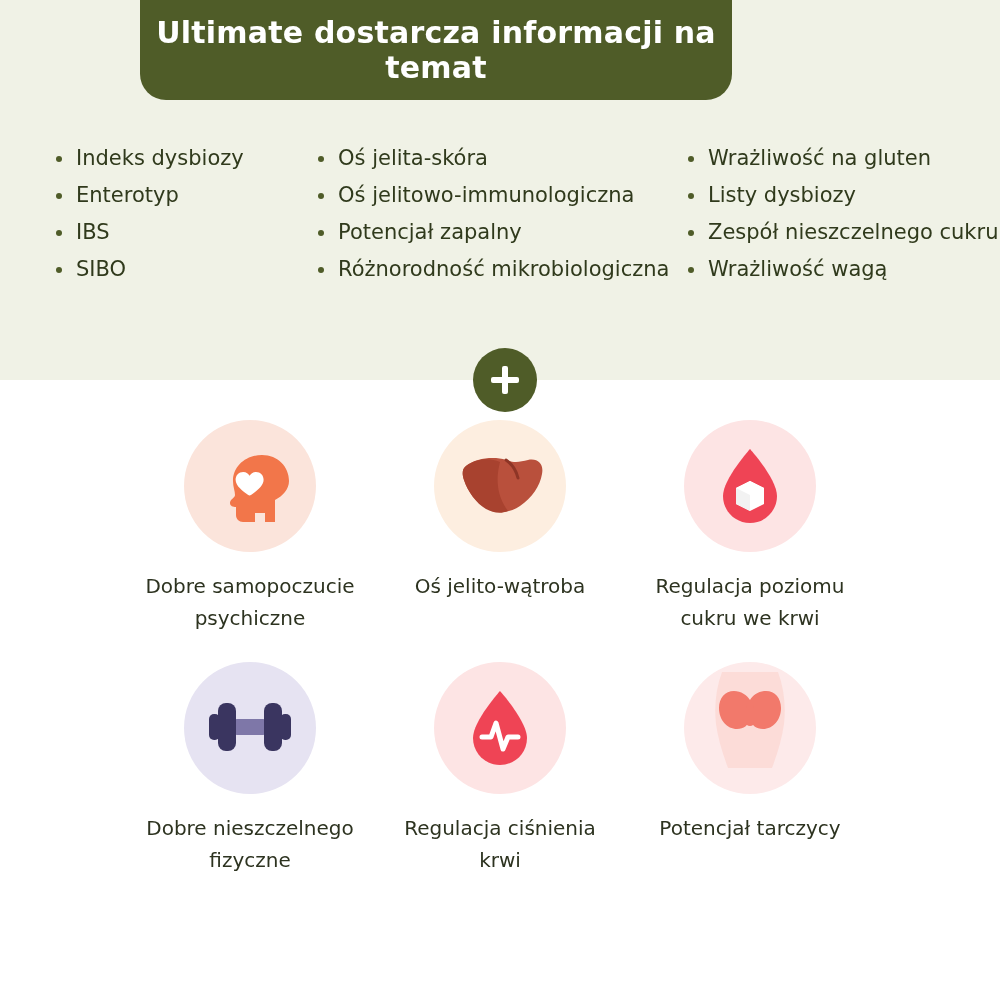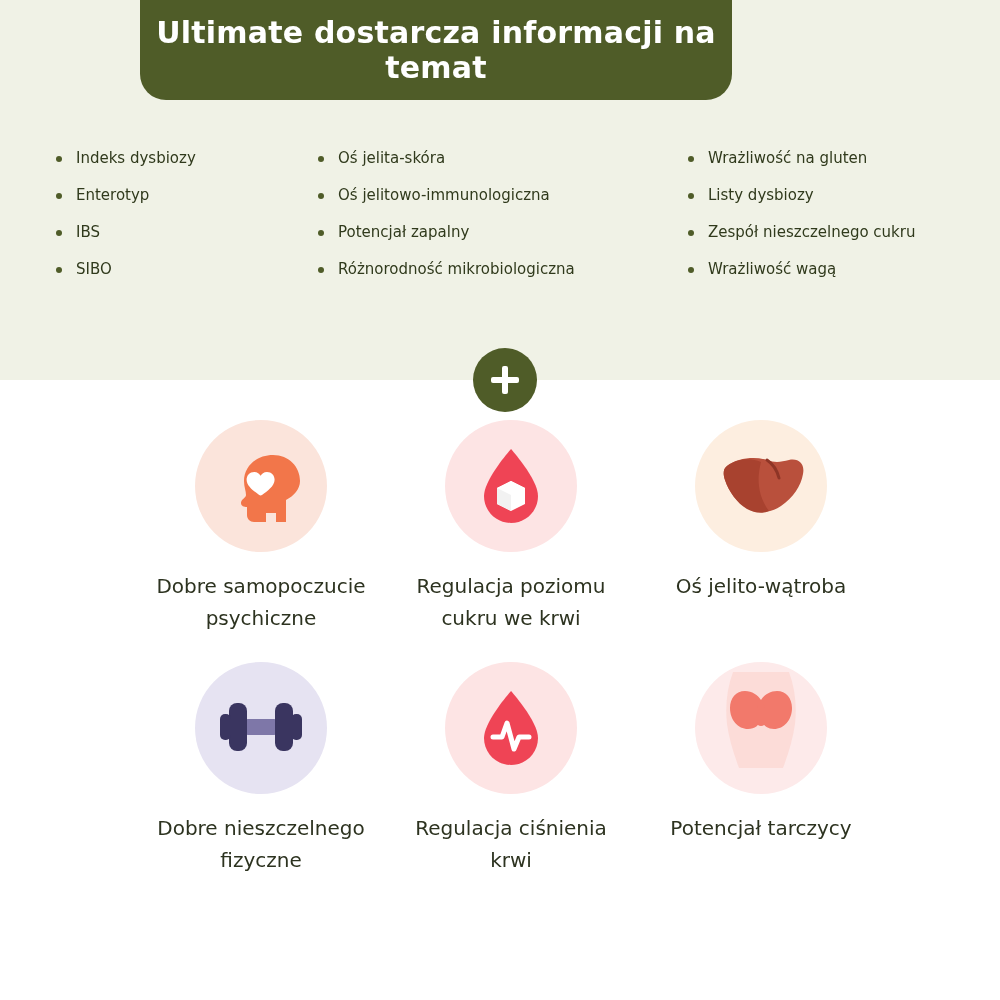--- a/index.html
+++ b/index.html
@@ -67,21 +67,21 @@
   .col-3 { width: 320px; padding-left: 0px; }
 
   ul.feature-list {
     list-style: none;
     margin: 0;
     padding: 0;
   }
   ul.feature-list li {
     position: relative;
     color: #303a1c;
-    font-size: 15px;
+    font-size: 21px;
     line-height: 37px;
     padding-left: 28px;
     font-family: "DejaVu Sans", sans-serif;
   }
   ul.feature-list li::before {
     content: "";
     position: absolute;
     left: 8px;
     top: 16px;
     width: 6px;
@@ -117,21 +117,20 @@
   .benefits {
     position: absolute;
     left: 0;
     top: 420px;
     width: 1000px;
   }
   .brow {
     display: flex;
     width: 876px;
     margin-bottom: 28px;
-    margin-left: 11px;
   }
   .bcell {
     width: 250px;
     display: flex;
     flex-direction: column;
     align-items: center;
   }
   .bcell.offset { margin-left: 125px; }
   .circle {
     width: 132px;
@@ -207,40 +206,40 @@
         <div class="circle" style="background:#fbe4db">
           <svg width="86" height="86" viewBox="0 0 86 86">
             <path d="M55 12c-16 0-29 11-29 26 0 6 2 10 2 14 0 3-5 4-5 8 0 3 3 4 6 4v8c0 4 3 7 7 7h12v-9h10v9h10V57c8-4 14-11 14-19C82 24 71 12 55 12z" fill="#f2764a"></path>
             <path d="M49 29c-3.2 0-5.4 1.9-6.4 3.8-1-1.9-3.2-3.8-6.4-3.8-4.4 0-7.6 3.4-7.6 7.7 0 6.3 7.5 11.6 12.6 15.3 0.8 0.6 2 0.6 2.8 0C49.1 48.3 56.6 43 56.6 36.7 56.6 32.4 53.4 29 49 29z" fill="#ffffff"></path>
           </svg>
         </div>
         <div class="blabel">Dobre samopoczucie psychiczne</div>
       </div>
 
       <div class="bcell">
+        <div class="circle" style="background:#fdeee0">
+          <svg width="92" height="80" viewBox="0 0 92 80">
+            <path d="M12 20c10-8 28-10 40-6 8 3 14 2 22 0 10-2 16 4 14 14-2 12-10 24-22 32-10 7-22 8-32 3C22 57 14 46 10 34 8 28 8 23 12 20z" fill="#b9503c"></path>
+            <path d="M46 16c-2 8-3 16-2 24 1 10 5 18 10 25-7 3-15 2-22-2C22 57 14 46 10 34 8 28 8 23 12 20c9-7 23-9 34-4z" fill="#a8422f"></path>
+            <path d="M52 14c6 4 10 10 12 18" stroke="#8e3526" stroke-width="3" fill="none" stroke-linecap="round"></path>
+          </svg>
+        </div>
+        <div class="blabel">Oś jelito-wątroba</div>
+      </div>
+
+      <div class="bcell">
         <div class="circle" style="background:#fde4e4">
           <svg width="86" height="86" viewBox="0 0 86 86">
             <path d="M43 6C43 6 16 36 16 53c0 15 12 27 27 27s27-12 27-27C70 36 43 6 43 6z" fill="#ef4455"></path>
             <path d="M43 38l14 7v16l-14 7-14-7V45z" fill="#ffffff"></path>
             <path d="M43 38l14 7-14 7-14-7z" fill="#ffffff"></path>
             <path d="M43 52v16l-14-7V45z" fill="#f2f2f2"></path>
           </svg>
         </div>
         <div class="blabel">Regulacja poziomu cukru we krwi</div>
-      </div>
-
-      <div class="bcell">
-        <div class="circle" style="background:#fdeee0">
-          <svg width="92" height="80" viewBox="0 0 92 80">
-            <path d="M12 20c10-8 28-10 40-6 8 3 14 2 22 0 10-2 16 4 14 14-2 12-10 24-22 32-10 7-22 8-32 3C22 57 14 46 10 34 8 28 8 23 12 20z" fill="#b9503c"></path>
-            <path d="M46 16c-2 8-3 16-2 24 1 10 5 18 10 25-7 3-15 2-22-2C22 57 14 46 10 34 8 28 8 23 12 20c9-7 23-9 34-4z" fill="#a8422f"></path>
-            <path d="M52 14c6 4 10 10 12 18" stroke="#8e3526" stroke-width="3" fill="none" stroke-linecap="round"></path>
-          </svg>
-        </div>
-        <div class="blabel">Oś jelito-wątroba</div>
       </div>
 
     </div>
 
     <div class="brow">
 
       <div class="bcell offset">
         <div class="circle" style="background:#e6e3f2">
           <svg width="92" height="74" viewBox="0 0 92 74">
             <rect x="30" y="28" width="32" height="16" rx="3" fill="#7e77a8"></rect>

